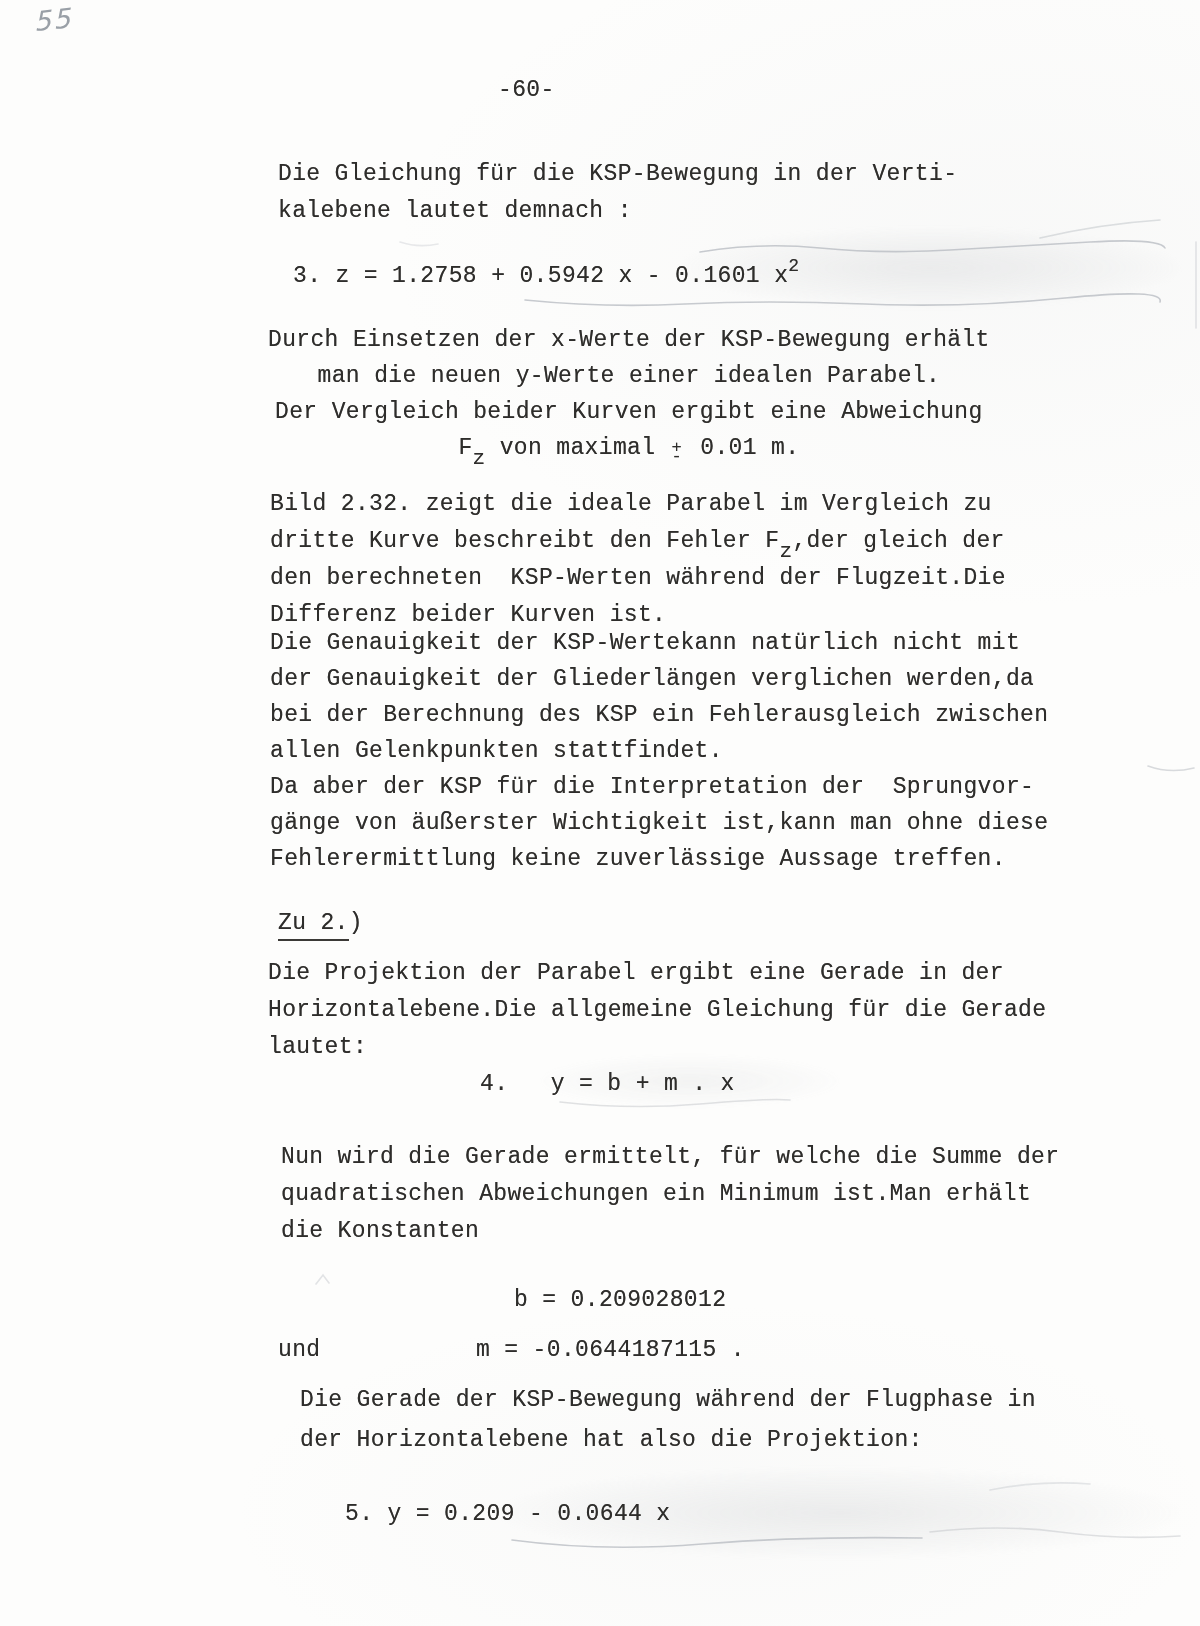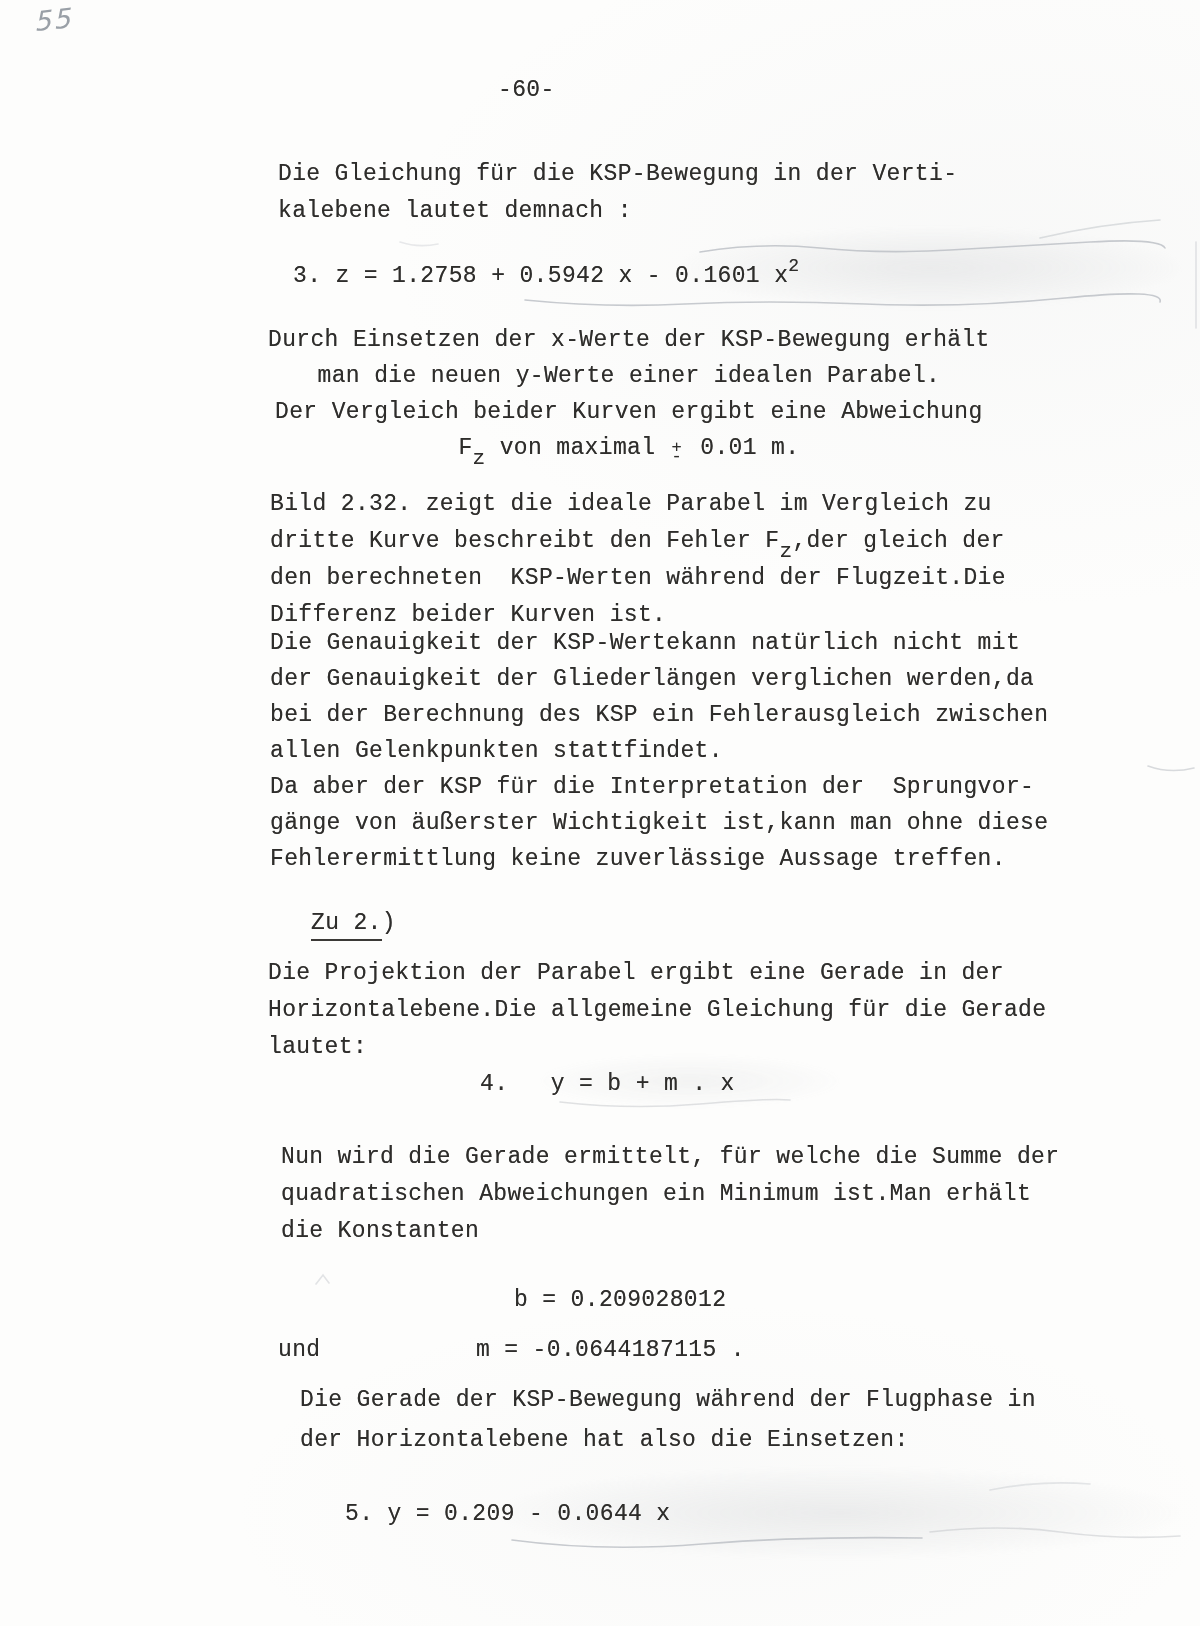--- a/index.html
+++ b/index.html
@@ -32,21 +32,21 @@
     margin:0 4px 0 2px;
   }
   .corner-note{
     position:absolute;left:36px;top:4px;
     font-family:"DejaVu Sans",sans-serif;font-style:italic;
     font-size:27px;color:#9aa0a7;
     transform:rotate(-6deg) skewX(-6deg);
     text-shadow:none;letter-spacing:2px;
   }
   .pagenum{position:absolute;left:498px;top:72px;}
-  .underlined{border-bottom:2px solid #3b3936;padding-bottom:3px;margin-left:33px;}
+  .underlined{border-bottom:2px solid #3b3936;padding-bottom:3px;}
   .blotch{
     position:absolute;pointer-events:none;border-radius:50%;
     background:radial-gradient(ellipse at center, rgba(160,163,168,0.16), rgba(190,193,197,0.07) 55%, transparent 75%);
     filter:blur(2px);
   }
   svg.marks{position:absolute;left:0;top:0;pointer-events:none;}
 </style>
 </head>
 <body>
 
@@ -134,20 +134,20 @@
 
   <div class="tblock" style="left:278px;top:1332px;">
     <span class="tline">und</span>
   </div>
   <div class="tblock" style="left:476px;top:1332px;">
     <span class="tline">m = -0.0644187115 .</span>
   </div>
 
   <div class="tblock lh40" style="left:268px;top:1380px;">
     <div class="tline">Die Gerade der KSP-Bewegung während der Flugphase in</div>
-    <div class="tline">der Horizontalebene hat also die Einsetzen:</div>
+    <div class="tline">der Horizontalebene hat also die Projektion:</div>
   </div>
 
   <div class="tblock" style="left:345px;top:1496px;">
     <span class="tline">5. y = 0.209 - 0.0644 x</span>
   </div>
 
 </div>
 
 </body></html>

